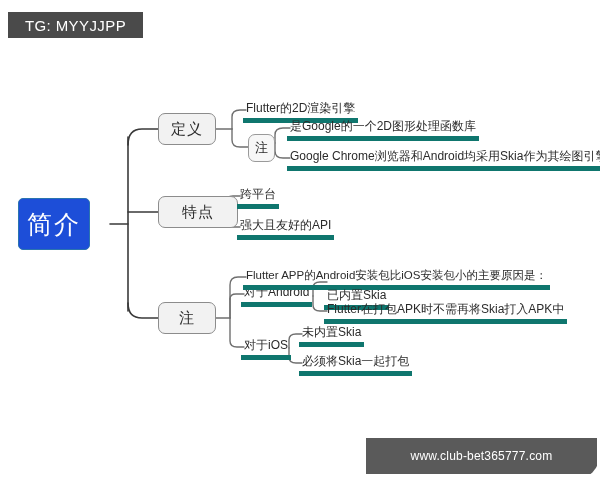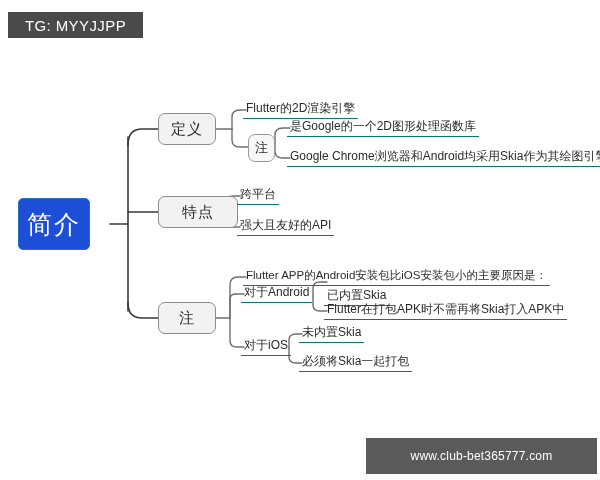--- a/index.html
+++ b/index.html
@@ -9,20 +9,21 @@
   }
   body {
     font-family: "Liberation Sans", "DejaVu Sans", sans-serif;
   }
   #canvas {
     position: relative;
     width: 600px;
     height: 480px;
     background: #ffffff;
     overflow: hidden;
+    border-radius: 26px;
   }
   #connectors {
     position: absolute;
     left: 0;
     top: 0;
     width: 600px;
     height: 480px;
     pointer-events: none;
   }
 
@@ -92,21 +93,21 @@
     border-radius: 7px;
     color: #2b2b2b;
     font-size: 13px;
     height: 26px;
   }
 
   
   .leaf {
     position: absolute;
     box-sizing: border-box;
-    border-bottom: 1px solid #0f766e;
+    border-bottom: 5px solid #0f766e;
     color: #2b2b2b;
     font-size: 12px;
     line-height: 16px;
     padding: 0 3px 2px 3px;
     white-space: nowrap;
   }
   .leaf-sm { font-size: 11.5px; }
 </style>
 </head>
 <body>

